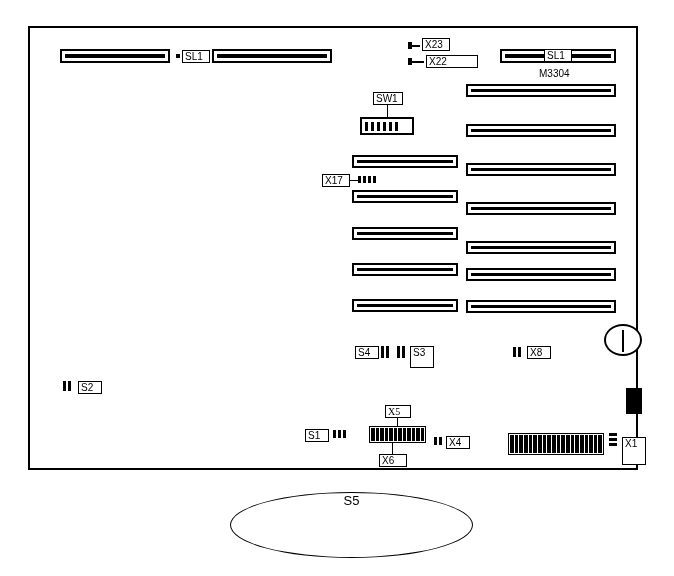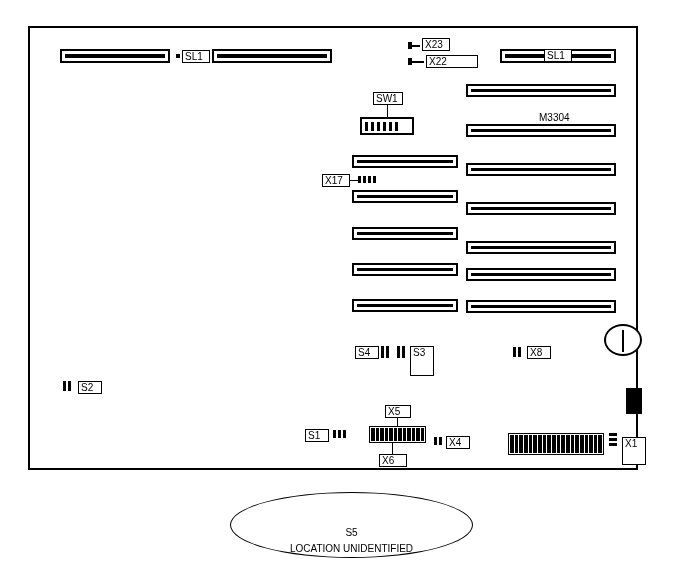--- a/index.html
+++ b/index.html
@@ -45,21 +45,20 @@
     padding: 0 2px;
     color: #000000;
     white-space: nowrap;
     box-sizing: border-box;
   }
   .plaintext {
     position: absolute;
     font-size: 10px;
     color: #000000;
     white-space: nowrap;
-    margin-top: 44px;
   }
   .line {
     position: absolute;
     background: #000000;
   }
   .pinrow {
     position: absolute;
     border: 1px solid #000000;
     background: #ffffff;
     box-sizing: border-box;
@@ -121,22 +120,22 @@
   }
   .callout {
     position: absolute;
     border: 1px solid #000000;
     border-radius: 50%;
     background: #ffffff;
     box-sizing: border-box;
     display: flex;
     flex-direction: column;
     align-items: center;
-    justify-content: flex-end;
-    font-size: 10px;
+    justify-content: flex-start;
+    font-size: 13px;
     line-height: 16px;
     color: #000000;
   }
   .smallconn {
     position: absolute;
     display: flex;
     align-items: center;
   }
   .smallconn .blk {
     background: #000000;
@@ -241,21 +240,21 @@
   <div class="label" style="left:355px; top:346px; width:24px; height:13px;">S4</div>
   <div class="smallconn" style="left:381px; top:346px;">
     <span class="blk" style="width:3px;height:12px;margin-right:2px;"></span>
     <span class="blk" style="width:3px;height:12px;"></span>
   </div>
 
   <div class="smallconn" style="left:397px; top:346px;">
     <span class="blk" style="width:3px;height:12px;margin-right:2px;"></span>
     <span class="blk" style="width:3px;height:12px;"></span>
   </div>
-  <div class="label" style="left:410px; top:346px; width:24px; height:30px;">S3</div>
+  <div class="label" style="left:410px; top:346px; width:24px; height:22px;">S3</div>
 
   <div class="smallconn" style="left:513px; top:347px;">
     <span class="blk" style="width:3px;height:10px;margin-right:2px;"></span>
     <span class="blk" style="width:3px;height:10px;"></span>
   </div>
   <div class="label" style="left:527px; top:346px; width:24px; height:13px;">X8</div>
 
   <div class="smallconn" style="left:63px; top:381px;">
     <span class="blk" style="width:3px;height:10px;margin-right:2px;"></span>
     <span class="blk" style="width:3px;height:10px;"></span>
@@ -264,21 +263,21 @@
 
   <div class="portblock" style="left:626px; top:388px; width:16px; height:26px;"></div>
 
   <div class="label" style="left:305px; top:429px; width:24px; height:13px;">S1</div>
   <div class="smallconn" style="left:333px; top:430px;">
     <span class="blk" style="width:3px;height:8px;margin-right:2px;"></span>
     <span class="blk" style="width:3px;height:8px;margin-right:2px;"></span>
     <span class="blk" style="width:3px;height:8px;"></span>
   </div>
 
-  <div class="label" style="left:385px; top:405px; width:26px; height:13px;">X5</div>
+  <div class="label" style="left:385px; top:405px; width:26px; height:13px;font-family:Liberation Serif, serif;">X5</div>
   <div class="line" style="left:397px; top:418px; width:1px; height:8px;"></div>
   <div class="pinrow" style="left:369px; top:426px; width:57px; height:17px;">
     <i></i>
       <i></i>
       <i></i>
       <i></i>
       <i></i>
       <i></i>
       <i></i>
       <i></i>
@@ -322,16 +321,15 @@
 
   <div class="smallconn" style="left:609px; top:433px; flex-direction:column;">
     <span class="blk" style="width:8px;height:3px;margin-bottom:2px;"></span>
     <span class="blk" style="width:8px;height:3px;margin-bottom:2px;"></span>
     <span class="blk" style="width:8px;height:3px;"></span>
   </div>
   <div class="label" style="left:622px; top:437px; width:24px; height:28px;">X1</div>
 
   <div class="callout" style="left:230px; top:492px; width:243px; height:66px;">
     <span>S5</span>
-    <span>LOCATION UNIDENTIFIED</span>
   </div>
 
 </div>
 
 </body></html>

